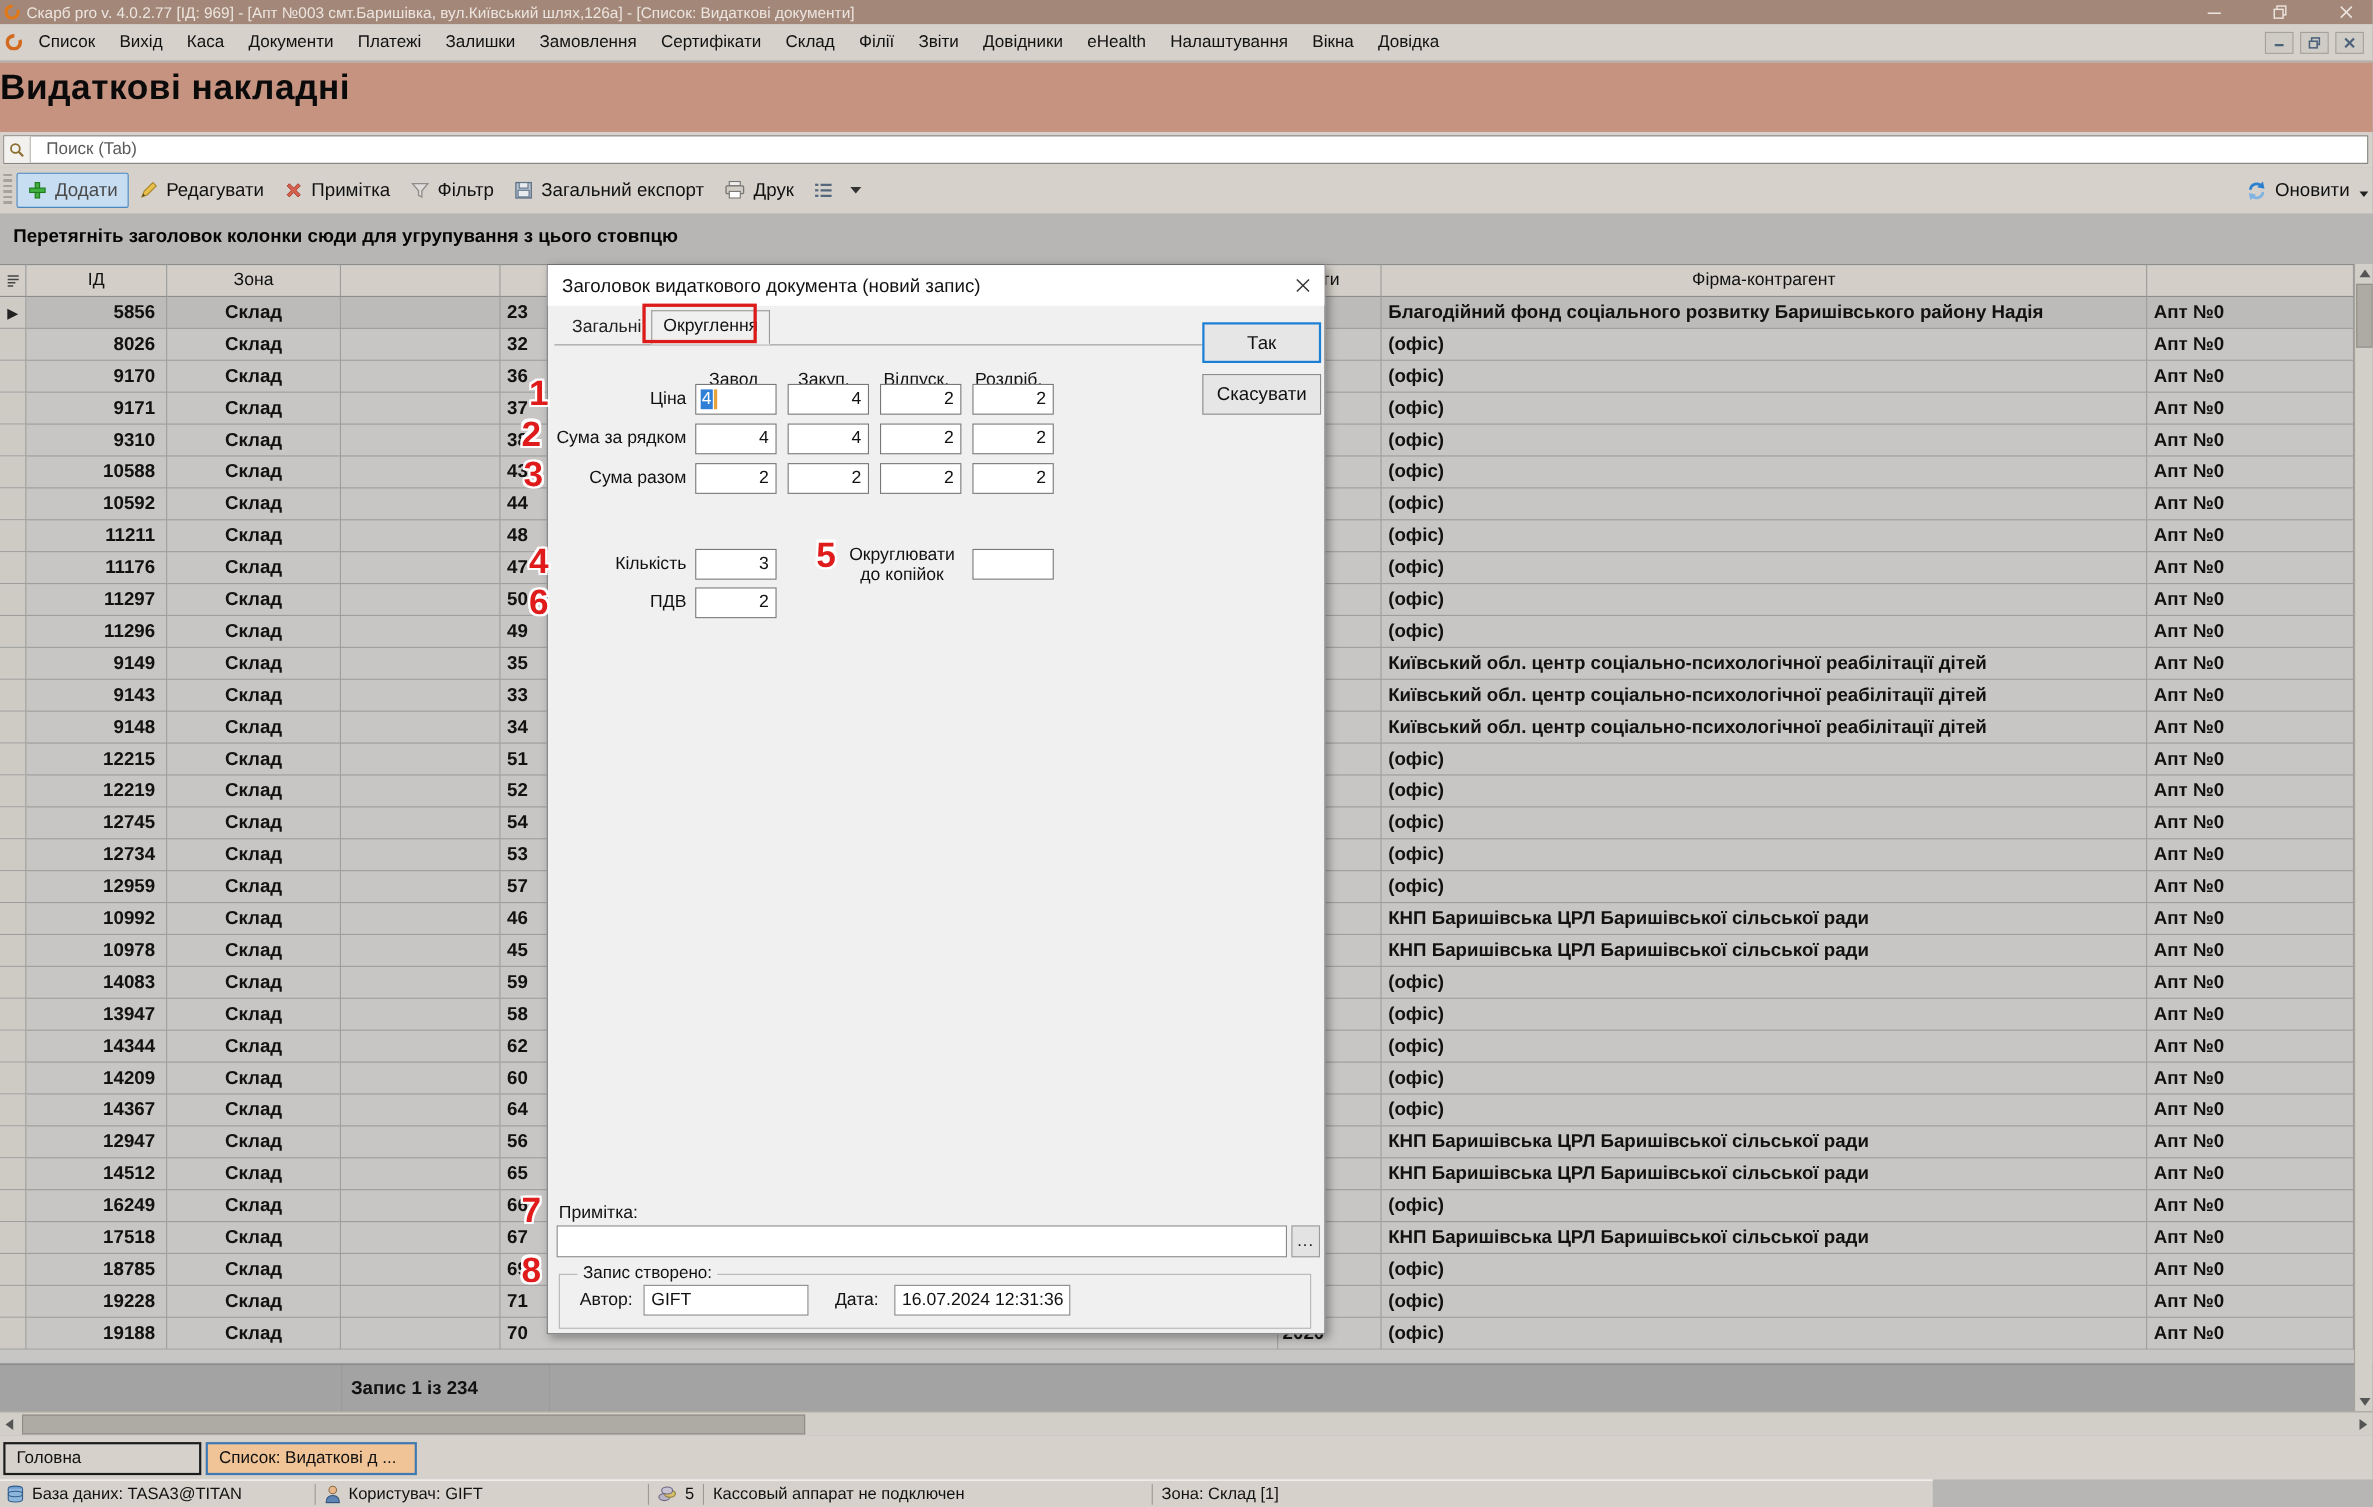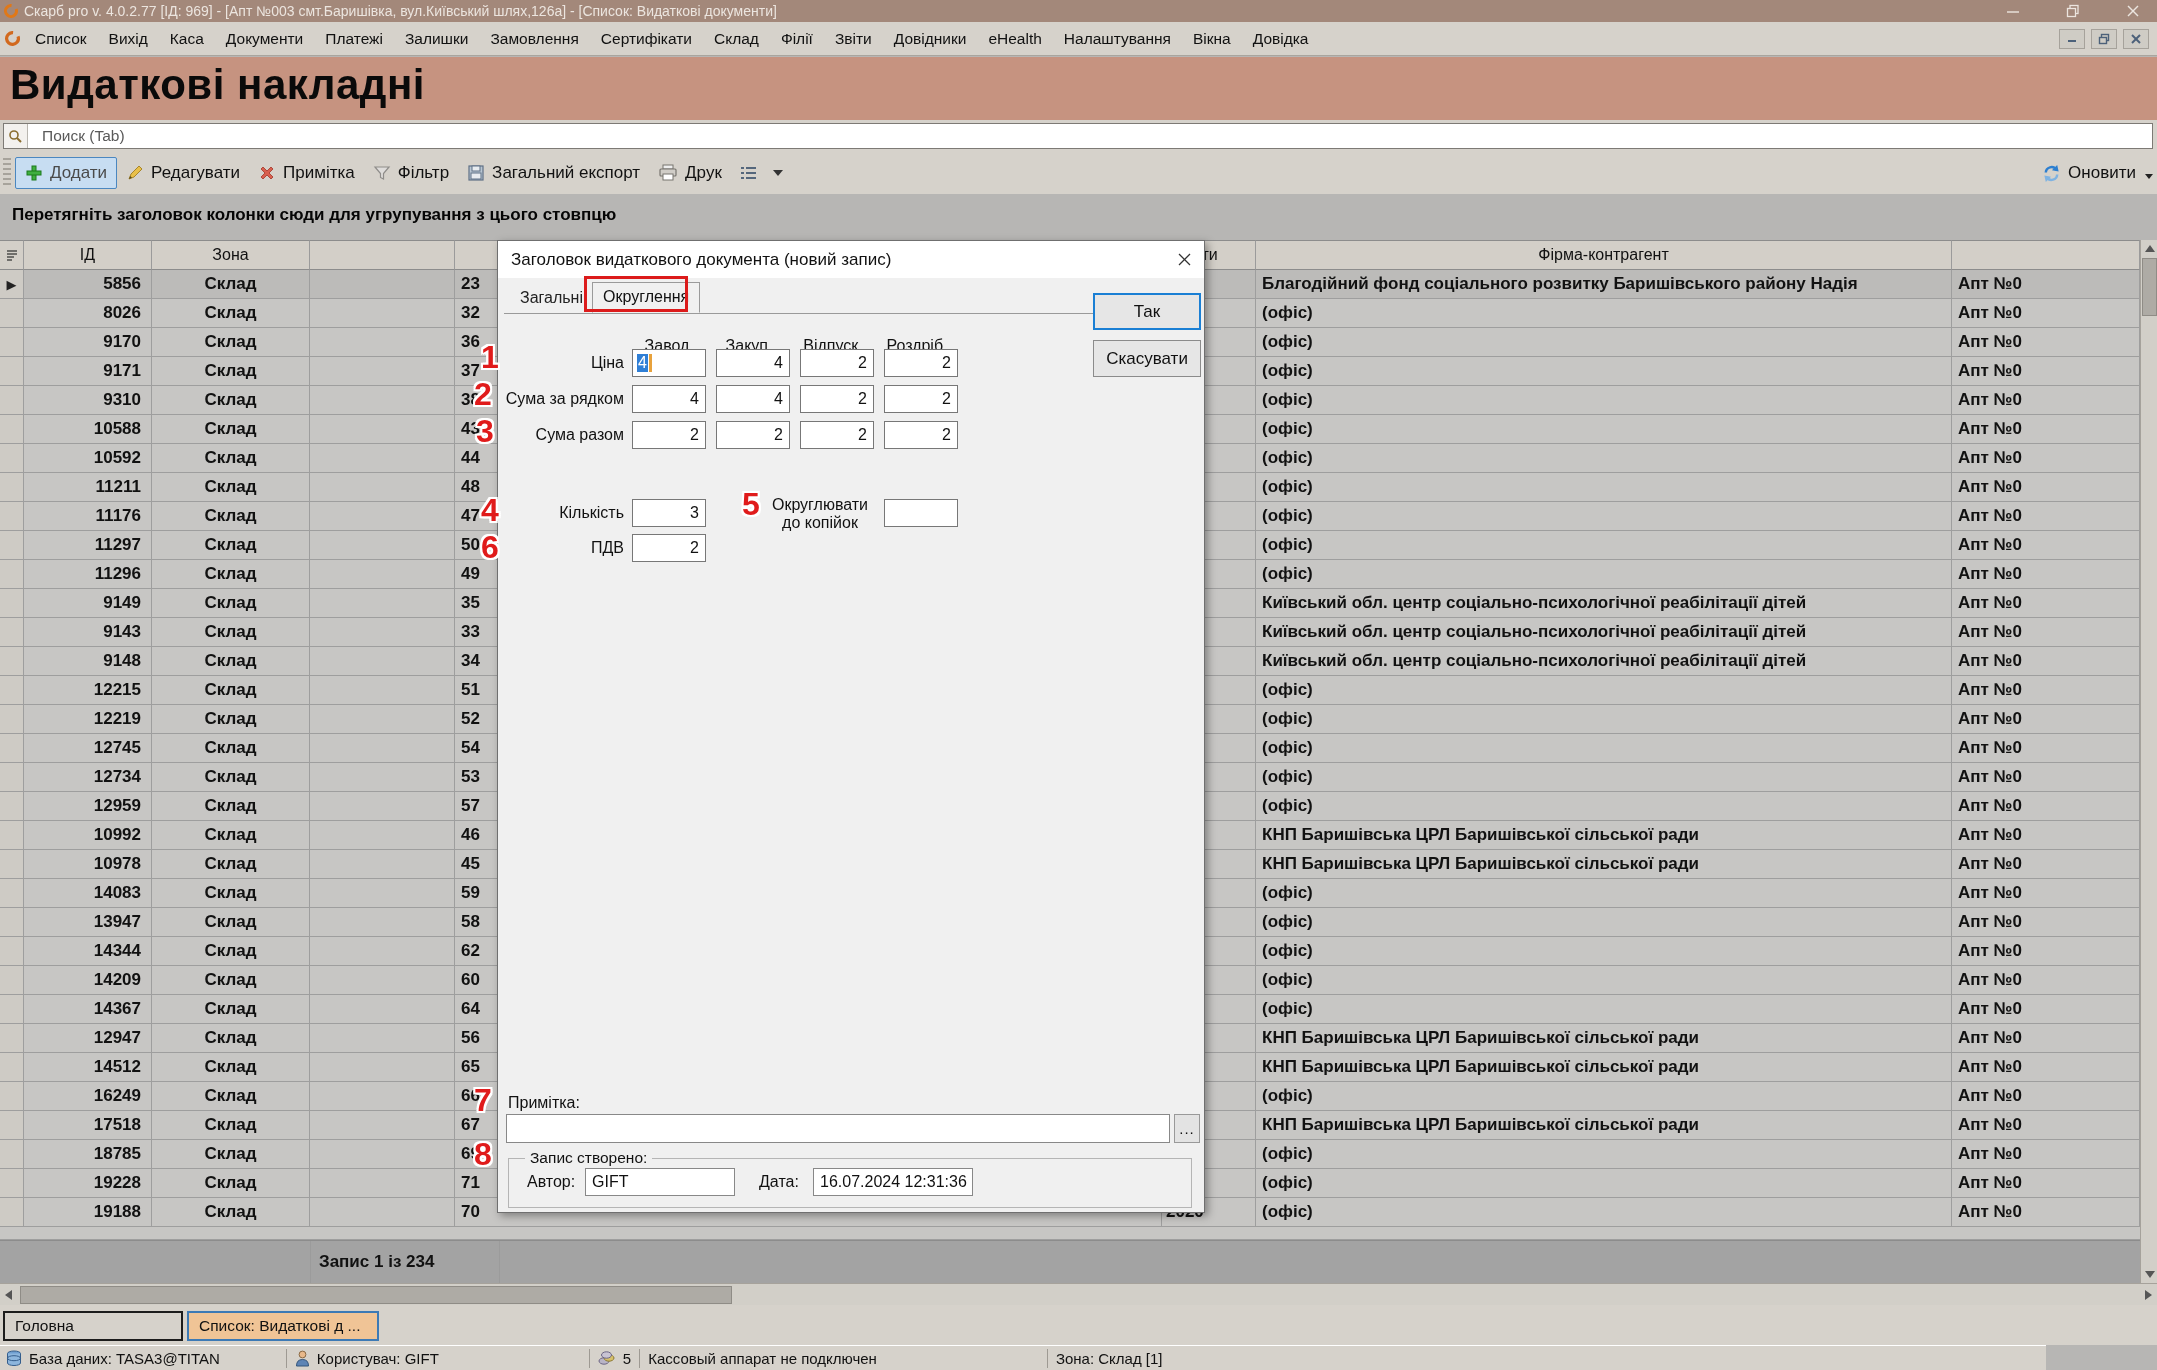--- a/index.html
+++ b/index.html
@@ -12,21 +12,21 @@
   #titlebar .wctrls{margin-left:auto;display:flex;align-items:center;gap:44px;padding-right:16px}
   .wglyph{width:16px;height:14px;display:flex;align-items:center;justify-content:center;color:#e9e3de;font-size:15px;cursor:default}
 
   #menubar{position:absolute;left:0;top:22px;width:2157px;height:34px;background:#d6d2cb;border-bottom:1px solid #a9a59e;display:flex;align-items:center;font-size:15.5px}
   #menubar .logo{margin:0 4px 0 5px}
   .menuitem{padding:5px 11px;cursor:default}
   #mdictrls{margin-left:auto;display:flex;gap:6px;padding-right:8px}
   .mdib{width:26px;height:20px;background:#cfccc5;border:1px solid #a6a29b;display:flex;align-items:center;justify-content:center;font-size:13px;color:#4c617a}
 
   #titleband{position:absolute;left:0;top:57px;width:2157px;height:63px;background:#c69380}
-  #pagetitle{font-size:42px;font-weight:bold;color:#0a0a0a;padding:4px 0 0 10px;letter-spacing:.5px}
+  #pagetitle{font-size:32px;font-weight:bold;color:#0a0a0a;padding:4px 0 0 0;letter-spacing:.5px}
 
   #searchrow{position:absolute;left:0;top:120px;width:2157px;height:32px;background:#d6d2cb}
   #searchbox{position:absolute;left:3px;top:3px;width:2150px;height:26px;background:#fff;border:1px solid #7d7a75;display:flex;align-items:center}
   #searchbox .sic{width:24px;height:24px;display:flex;align-items:center;justify-content:center;border-right:1px solid #b9b6b0;background:#f3f1ee}
   #searchbox .ph{color:#5a5a5a;font-size:15.5px;padding-left:14px}
 
   #toolbar{position:absolute;left:0;top:152px;width:2157px;height:42px;background:#d6d2cb;display:flex;align-items:center;font-size:17px}
   .grip{width:8px;height:30px;margin:0 4px 0 3px;background:repeating-linear-gradient(#9b978f 0 2px,transparent 2px 5px);opacity:.8}
   .tbtn{display:flex;align-items:center;gap:7px;padding:5px 9px;cursor:default;white-space:nowrap}
   .tbtn.primary{background:#c7ddf2;border:1px solid #4b87c0;border-radius:2px;color:#4a4a4a}
@@ -68,21 +68,21 @@
   #vthumb{position:absolute;left:1px;top:18px;width:15px;height:58px;background:#aeaba5;border:1px solid #8f8c86}
   #hscroll{position:absolute;left:0;top:1283px;width:2157px;height:22px;background:#d2cfc8;border-top:1px solid #a6a29b}
   #hthumb{position:absolute;left:20px;top:2px;width:712px;height:18px;background:#aeaba5;border:1px solid #8f8c86}
   #hscroll .sbtn{position:absolute;top:2px}
 
   
   #tabsbar{position:absolute;left:0;top:1305px;width:2157px;height:40px;background:#d6d2cb}
   .wintab{position:absolute;top:6px;height:30px;display:flex;align-items:center;padding:0 10px;font-size:15.5px;white-space:nowrap}
   #tab-home{left:3px;width:180px;background:#d6d2cb;border:2px solid #1c1c1c}
   #tab-list{left:187px;width:192px;background:#f0c496;border:2px solid #3d7ab5}
-  #statusbar{position:absolute;left:0;top:1345px;width:2046px;height:25px;background:#d6d2cb;border-top:1px solid #fff;display:flex;align-items:center;font-size:15px}
+  #statusbar{position:absolute;left:0;top:1345px;width:1757px;height:25px;background:#d6d2cb;border-top:1px solid #fff;display:flex;align-items:center;font-size:15px}
   .sep{width:1px;height:19px;background:#9e9a93;margin:0 8px}
   .sitem{display:flex;align-items:center;gap:7px;white-space:nowrap}
 
   
   #dialog{position:absolute;left:497px;top:240px;width:708px;height:973px;background:#f0f0f0;border:1px solid #6f6f6f;box-shadow:3px 3px 8px rgba(0,0,0,.35);z-index:50}
   #dtitle{height:37px;background:#fff;display:flex;align-items:center;font-size:17px;padding-left:13px}
   #dclose{margin-left:auto;width:40px;height:37px;display:flex;align-items:center;justify-content:center;font-size:18px;color:#333}
   #tabstrip{position:absolute;left:6px;top:42px;width:592px;height:31px;border-bottom:1px solid #9a9a9a;font-size:16px}
   .dtab{position:absolute;bottom:0;padding:5px 10px 6px}
   #dtab-general{left:6px;color:#222}

